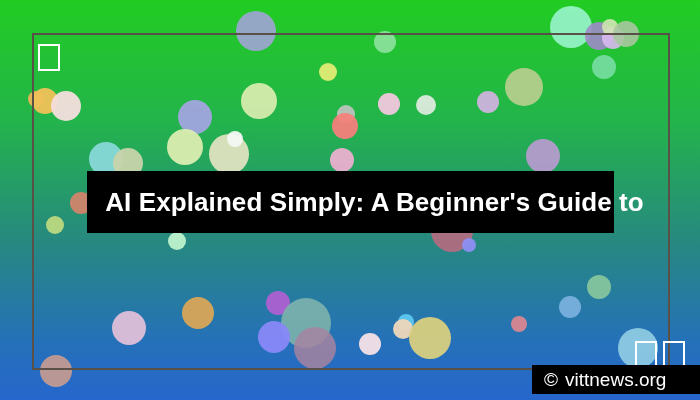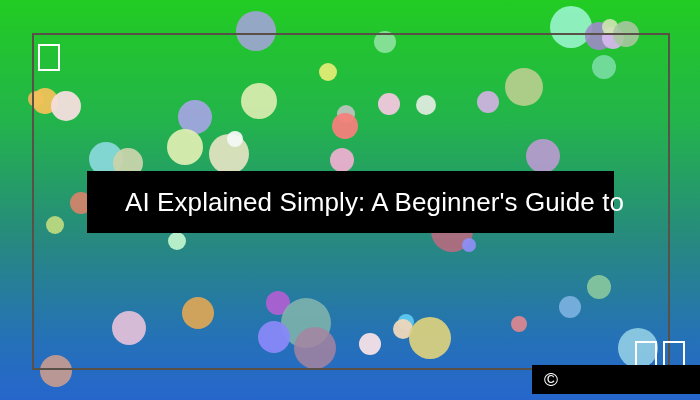--- a/index.html
+++ b/index.html
@@ -79,21 +79,21 @@
     display: flex;
     align-items: center;
     justify-content: center;
     box-sizing: border-box;
     padding: 0 14px;
   }
   #title-text {
     color: #ffffff;
     font-family: "Liberation Sans", sans-serif;
     font-size: 26px;
-    font-weight: 400;
+    font-weight: 700;
     line-height: 1.1;
     white-space: nowrap;
     letter-spacing: 0.1px;
     margin-left: 48px;
   }
   #watermark {
     position: absolute;
     left: 532px;
     top: 365px;
     width: 168px;
@@ -188,15 +188,16 @@
 
   <div class="bracket-shape" id="bracket-left"></div>
   <div class="bracket-shape" id="bracket-right"></div>
 
   <div id="title-banner">
     <span id="title-text">AI Explained Simply: A Beginner's Guide to</span>
   </div>
 
   <div id="watermark">
     <span id="watermark-symbol">©</span>
+    <span id="watermark-label">vittnews.org</span>
   </div>
 
 </div>
 
 </body></html>

